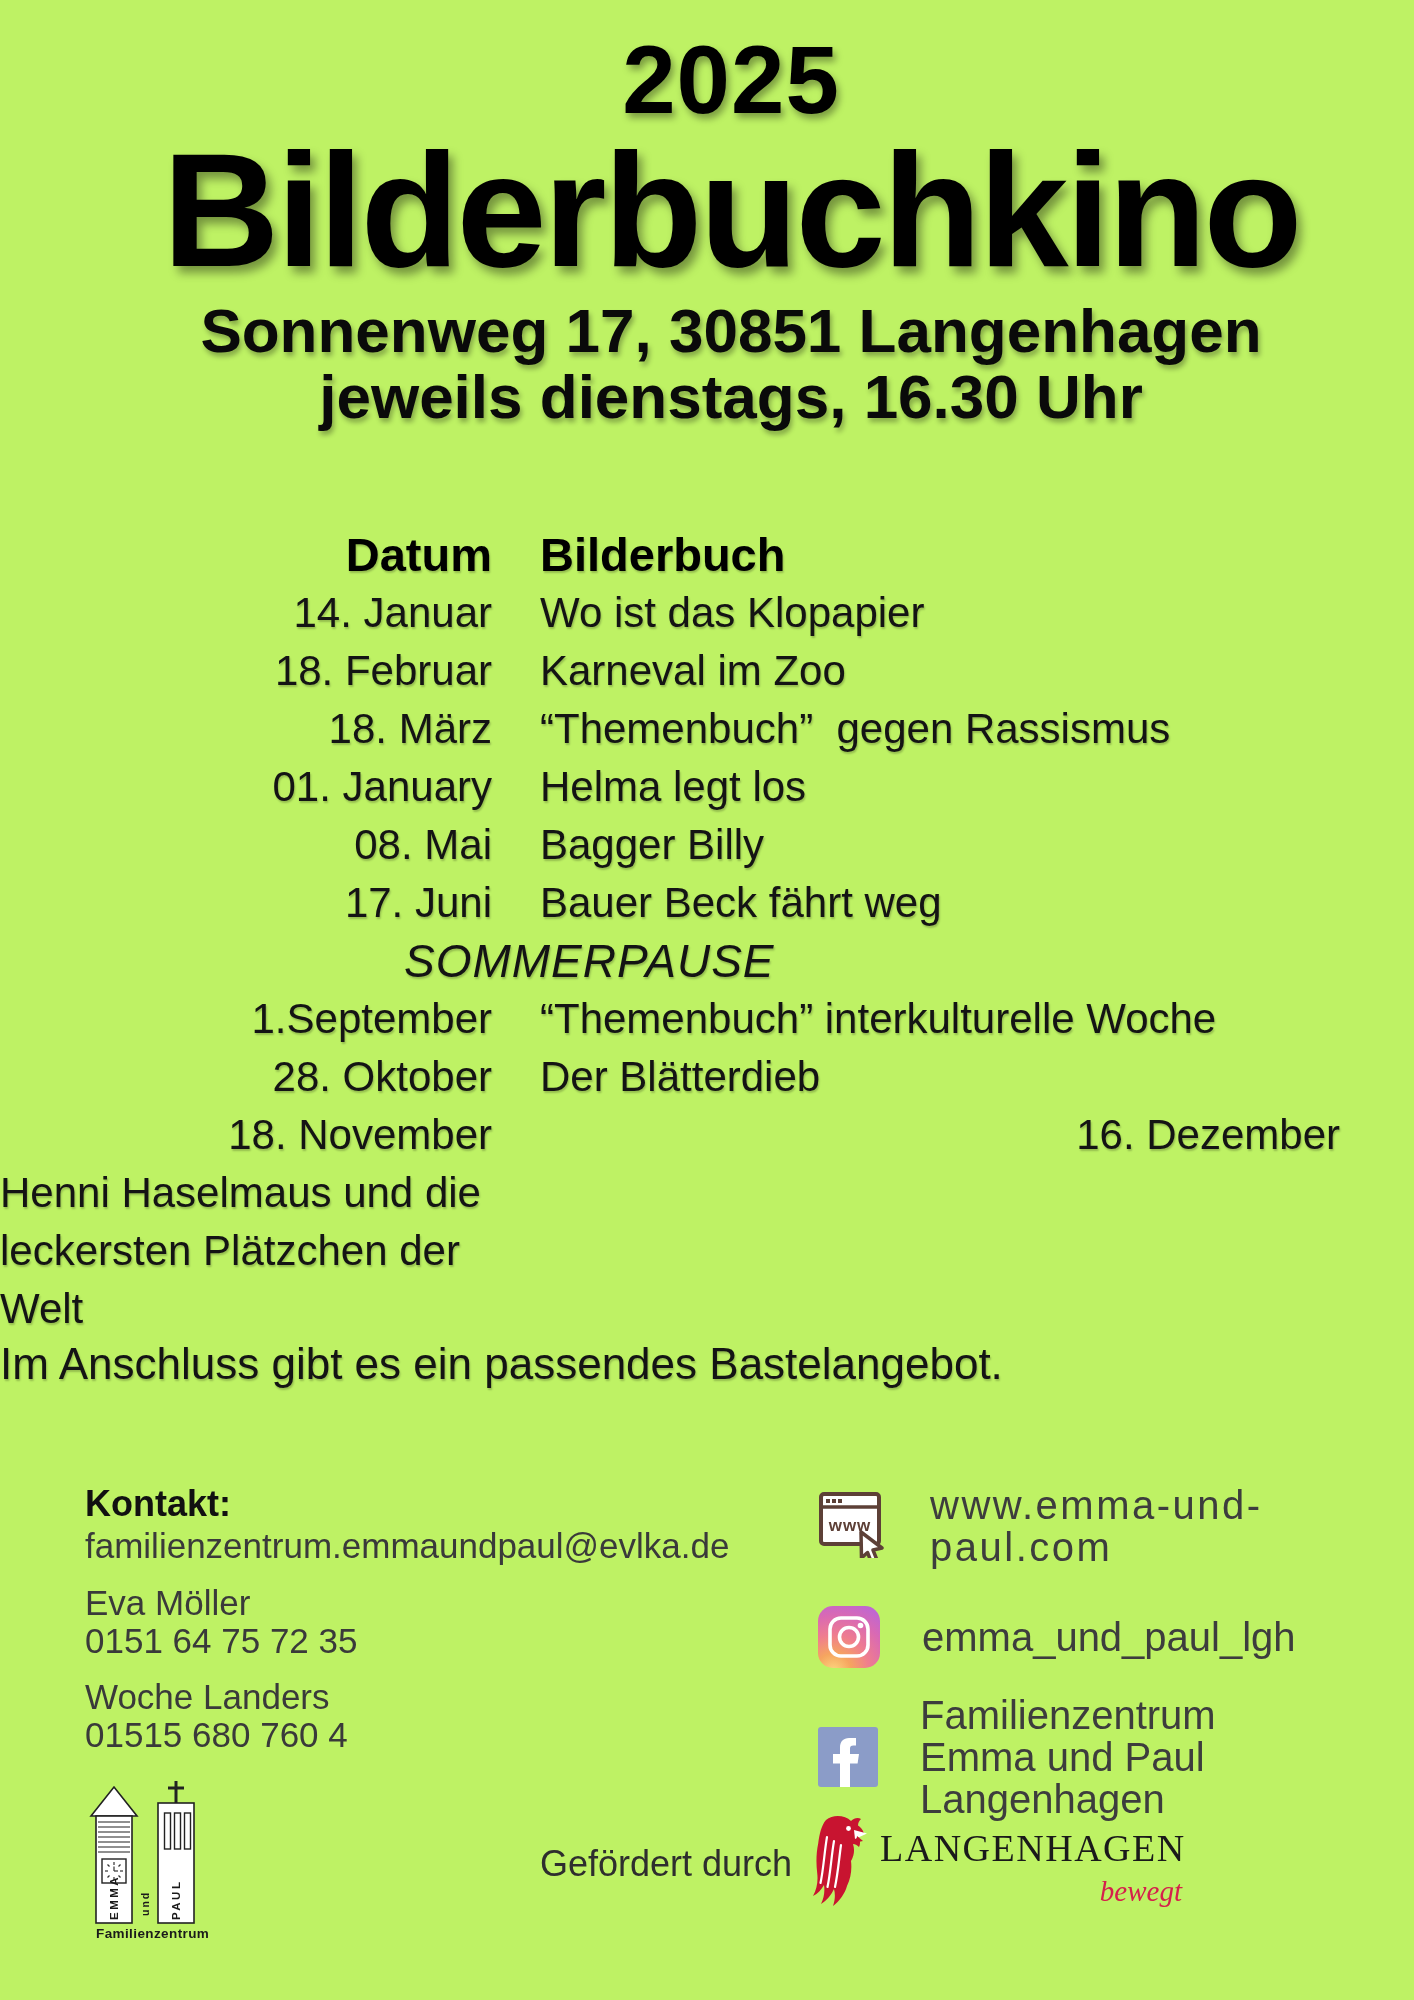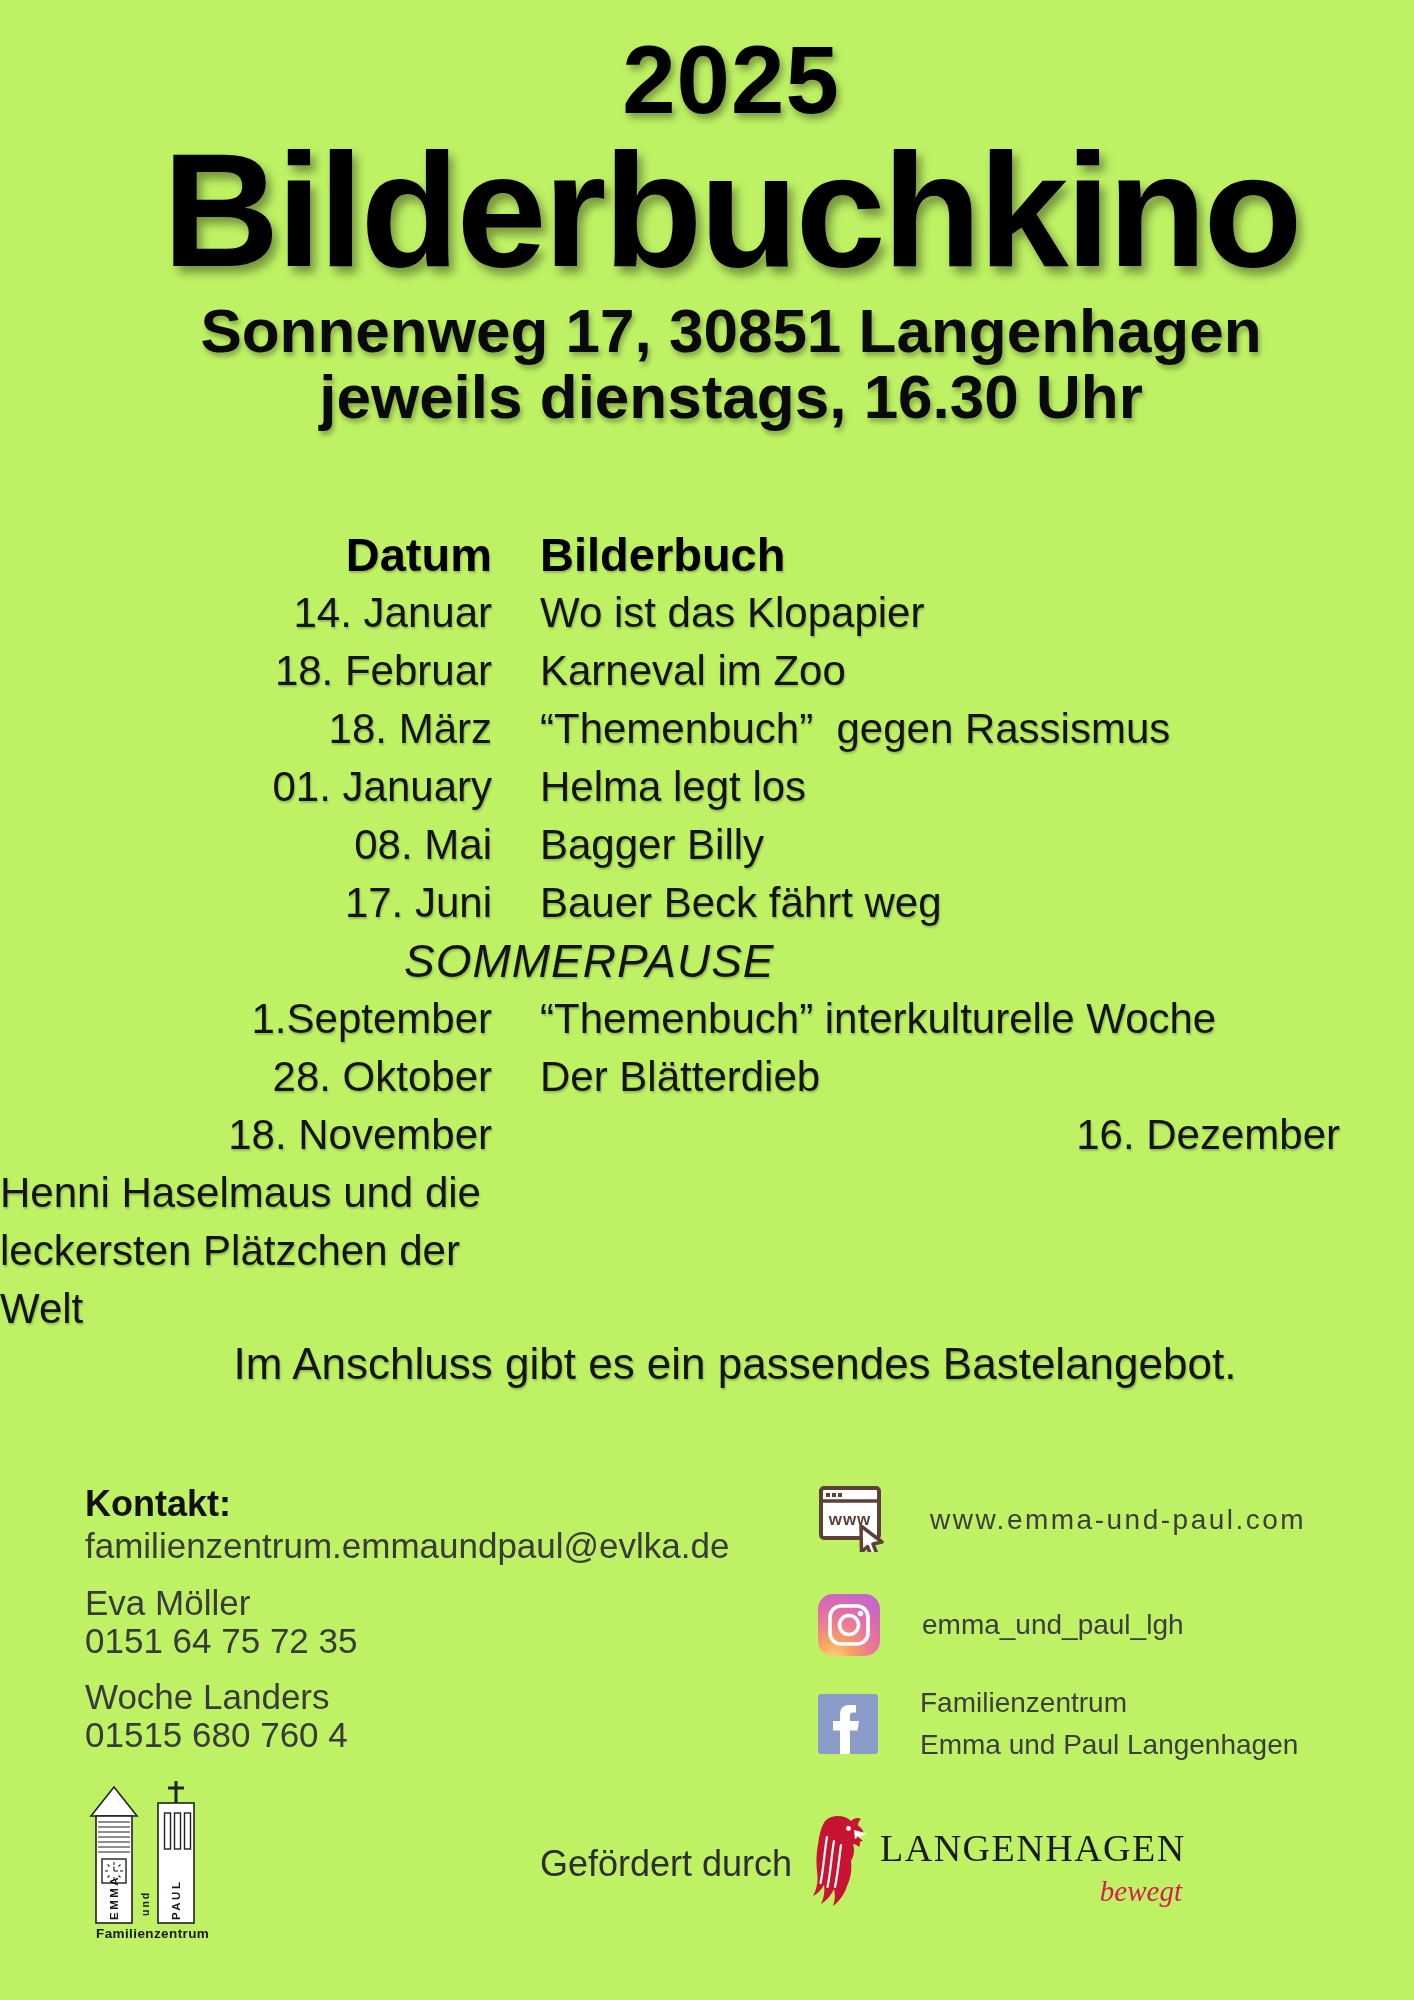--- a/index.html
+++ b/index.html
@@ -46,37 +46,37 @@
   .sep-row {
     grid-column:1 / -1;
     padding-left:404px;
     font-style:italic;
     font-size:46px;
     letter-spacing:1px;
   }
   
   .note {
     position:absolute; left:0; top:1338px; width:100%;
-    text-align:center; padding-left:56px;
+    
     font-size:44px; line-height:52px; color:#141414;
     text-shadow:1px 2px 2px rgba(0,0,0,.22);
   }
   
   .contact-left { position:absolute; left:85px; top:1482px; color:#2e2e2e; }
   .contact-heading { font-weight:700; font-size:36px; line-height:44px; color:#111; }
   .contact-email { font-size:35px; line-height:40px; color:#3a3a3a; }
   .contact-person { margin-top:18px; font-size:35px; line-height:38px; color:#3a3a3a; }
   .links-col { position:absolute; left:818px; top:1484px; width:596px; }
   .link-row { display:flex; align-items:center; }
   .link-row + .link-row { margin-top:38px; }
   .link-row.fb { margin-top:26px; }
   .link-icon { flex:0 0 auto; }
   .link-text {
     margin-left:42px;
-    font-size:28px; line-height:42px; color:#3d3d3d;
+    font-size:40px; line-height:42px; color:#3d3d3d;
   }
   .link-text.tracked { letter-spacing:2.5px; }
   .ig-badge {
     width:62px; height:62px; border-radius:15px;
     background:radial-gradient(circle at 25% 105%, #fcd77f 0%, #f6a55f 22%, #ef7d8f 45%, #d969b4 70%, #b465de 100%);
     display:flex; align-items:center; justify-content:center;
   }
   .fb-badge {
     width:60px; height:60px; border-radius:3px;
     background:#8b9cc8; overflow:hidden;

